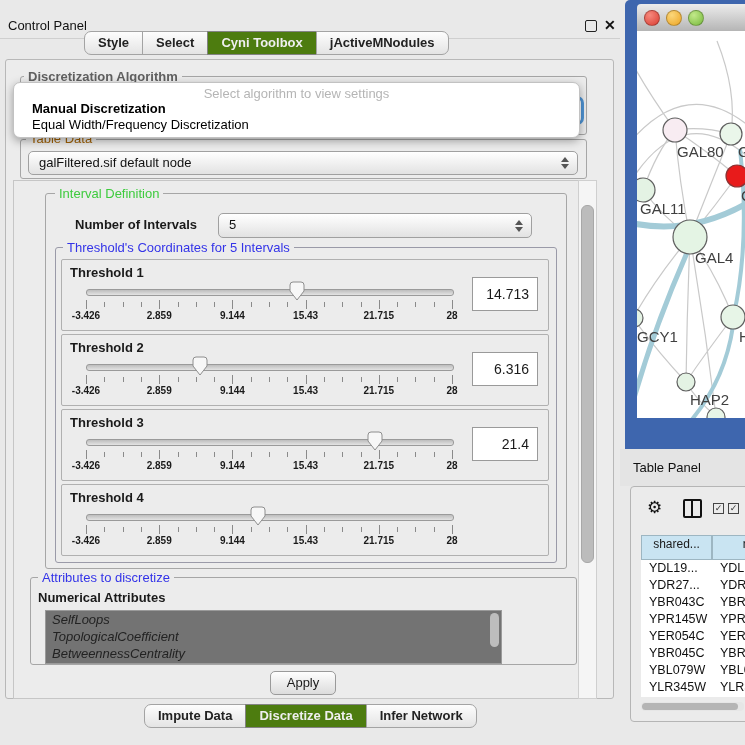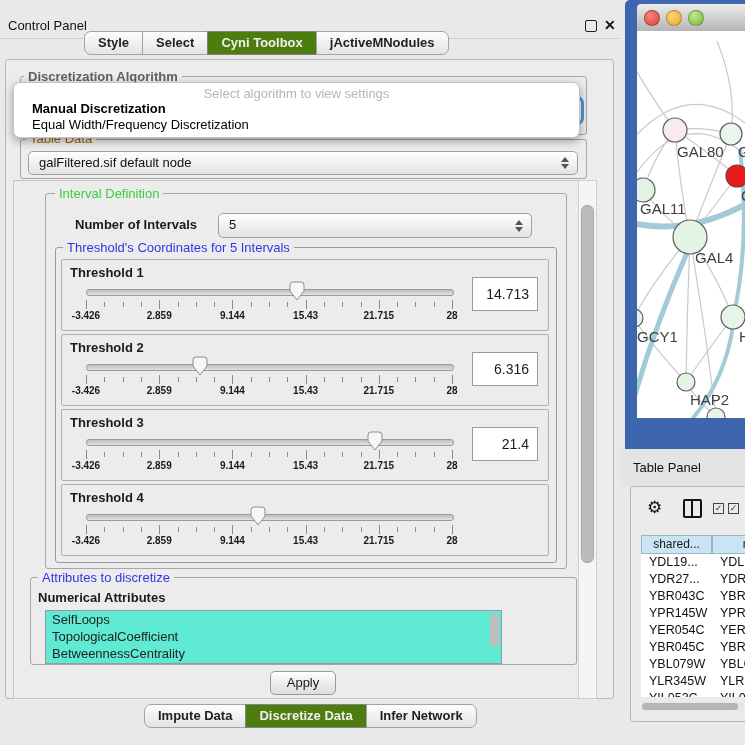--- a/index.html
+++ b/index.html
@@ -76,21 +76,21 @@
   .thr-ticks i.major{top:0;height:9px;}
   .thr-ticklabels{position:absolute;left:24px;top:50px;width:366px;height:13px;}
   .thr-ticklabels b{position:absolute;transform:translateX(-50%);font-size:10px;font-weight:700;white-space:nowrap;}
   .thr-value{position:absolute;right:10px;top:17px;width:56px;height:32px;background:#fff;border:1px solid #9a9a9a;
              font-size:14px;line-height:32px;text-align:right;padding-right:8px;}
 
   
   #attr-group{left:30px;top:577px;width:545px;height:86px;}
   #attr-title{left:38px;top:571px;color:#3333e8;}
   #attr-subtitle{left:38px;top:590px;font-weight:bold;}
-  #attr-list{left:45px;top:610px;width:455px;height:52px;background:#5eead4;border:1px solid #9a9a9a;overflow:hidden;}
+  #attr-list{left:45px;top:610px;width:455px;height:52px;background:#737373;border:1px solid #9a9a9a;overflow:hidden;font-style:italic;}
   #attr-list .item{padding-left:6px;font-size:13px;line-height:17px;color:#222;white-space:nowrap;}
   #attr-scroll{position:absolute;right:2px;top:2px;width:9px;height:34px;background:#bdbdbd;border-radius:5px;}
 
   #apply-btn{left:270px;top:671px;width:64px;height:22px;background:linear-gradient(#fefefe,#dcdcdc);
              border:1px solid #9a9a9a;border-radius:5px;text-align:center;line-height:22px;font-size:13px;}
 
   
   #net-frame{left:625px;top:0;width:120px;height:449px;background:#3e66ae;border-radius:5px 0 0 0;}
   #net-titlebar{position:absolute;left:12px;top:4px;width:108px;height:27px;background:linear-gradient(#ececec,#b5b5b5);
                 border-radius:4px 0 0 0;border-bottom:1px solid #909090;}
@@ -103,21 +103,21 @@
   
   #tp-header{left:620px;top:449px;width:125px;height:37px;background:#e4e4e4;}
   #tp-title{position:absolute;left:13px;top:11px;font-size:13px;color:#111;}
   #table-window{left:630px;top:486px;width:115px;height:234px;background:#ebebeb;border:1px solid #b5b5b5;border-radius:4px 0 0 4px;}
   #gear-icon{position:absolute;left:16px;top:10px;font-size:17px;color:#111;}
   #split-icon{position:absolute;left:52px;top:12px;width:15px;height:15px;border:2px solid #111;border-radius:2px;}
   #split-icon:before{content:"";position:absolute;left:6px;top:0;width:2px;height:15px;background:#111;}
   .chk{position:absolute;top:16px;width:9px;height:9px;border:1.5px solid #444;font-size:9px;line-height:9px;text-align:center;color:#333;}
   #chk1{left:82px;} #chk2{left:97px;}
   #data-table{position:absolute;left:10px;top:48px;width:105px;height:162px;overflow:hidden;background:#fff;}
-  #data-table .hrow{display:flex;height:19px;}
+  #data-table .hrow{display:flex;height:25px;}
   #data-table .hcell{background:#c9e4f2;border:1px solid #9db6c2;font-size:12px;text-align:center;line-height:17px;
                      box-sizing:border-box;overflow:hidden;white-space:nowrap;}
   #data-table .row{display:flex;height:17px;}
   #data-table .cell{font-size:12.5px;line-height:17px;box-sizing:border-box;padding-left:8px;overflow:hidden;white-space:nowrap;color:#111;}
   .c1{width:71px;flex:none;} .c2{width:75px;flex:none;}
   #hscroll{position:absolute;left:10px;top:215px;width:103px;height:9px;background:#e6e6e6;border-radius:4px;}
   #hscroll .thumb{position:absolute;left:1px;top:1px;width:96px;height:7px;background:#b5b5b5;border-radius:4px;}
 </style>
 </head>
 <body>

